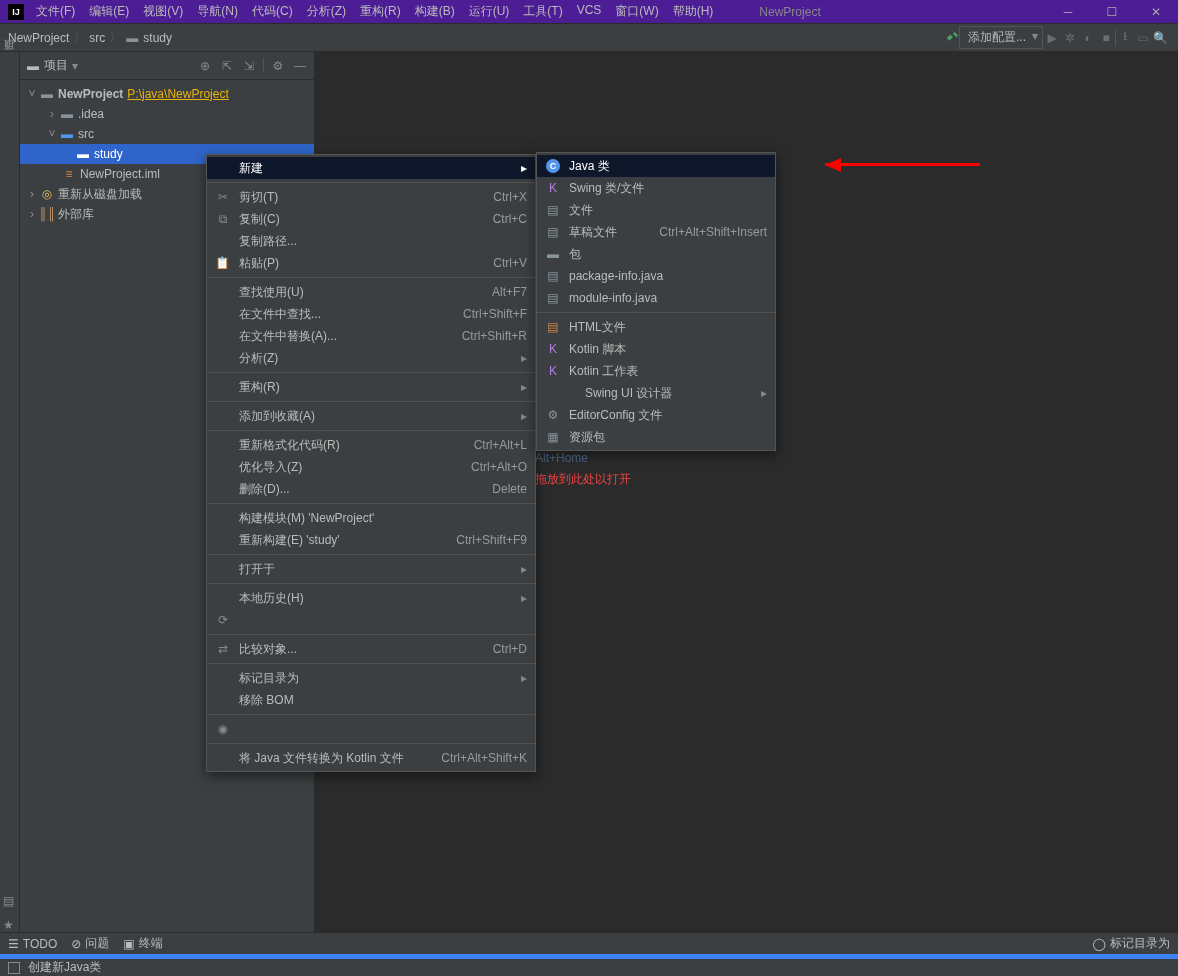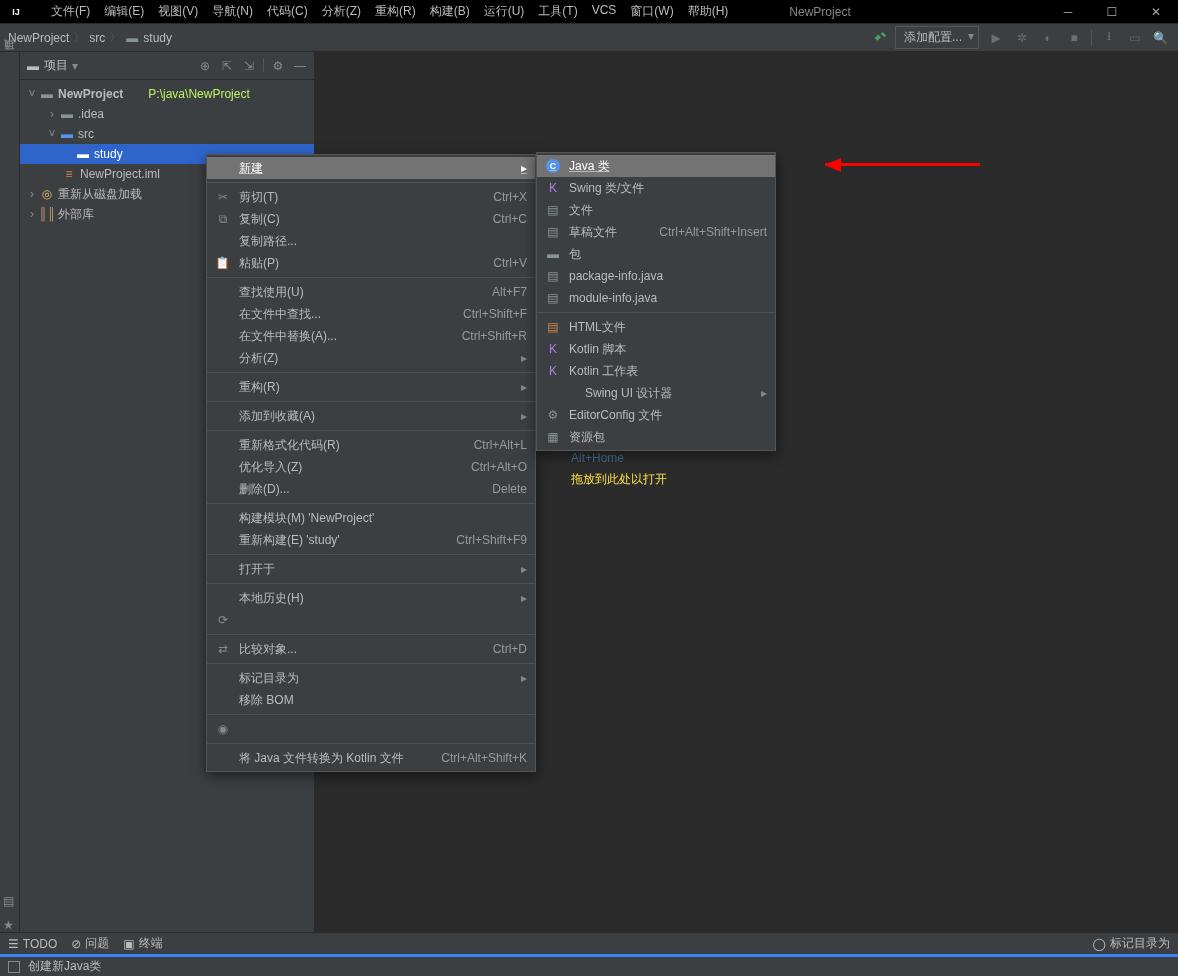--- a/index.html
+++ b/index.html
@@ -1,31 +1,31 @@
 <!DOCTYPE html>
 <html><head>
 <meta charset="utf-8">
 <style>
 * { margin:0; padding:0; box-sizing:border-box; font-family:"Microsoft YaHei","Segoe UI",sans-serif; font-size:12px; color:#bbbbbb; user-select:none; }
 body { background:#3c3f41; width:1178px; height:976px; overflow:hidden; position:relative; }
 
 
-.titlebar { height:24px; background:#000000; display:flex; align-items:center; border-bottom:1px solid #2b2b2b;gap:15px; }
+.titlebar { height:24px; background:#4c1d95; display:flex; align-items:center; border-bottom:1px solid #2b2b2b; }
 .titlebar .logo { width:16px; height:16px; margin:0 6px 0 8px; background:#000; display:flex; align-items:center; justify-content:center; font-size:9px; color:#fff; font-weight:bold; }
 .menubar { display:flex; gap:2px; }
 .menubar span { padding:3px 6px; color:#bbbbbb; cursor:default;text-align:center; }
 .titlebar .app-title { margin-left:40px; color:#888; }
 .winbtns { margin-left:auto; display:flex; }
 .winbtn { width:44px; height:24px; display:flex; align-items:center; justify-content:center; color:#aaa; }
 
 
 .toolbar { height:28px; background:#3c3f41; border-bottom:1px solid #2b2b2b; display:flex; align-items:center; padding:0 8px; }
 .crumbs { display:flex; align-items:center; gap:4px; color:#bbb; }
 .crumbs .sep { color:#666; }
-.toolbar-right { margin-left:auto; display:flex; align-items:center; gap:8px; }
+.toolbar-right { margin-left:auto; display:flex; align-items:center; }
 .hammer-icon svg { width:14px; height:14px; }
 .config-dd { border:1px solid #555; background:#3c3f41; padding:2px 16px 2px 8px; position:relative; color:#bbb; }
 .tb-icon { width:18px; height:18px; display:flex; align-items:center; justify-content:center; color:#6b6d6f; }
 
 
 .main { display:flex; height:calc(100% - 24px - 28px - 22px - 22px); }
 .left-gutter { width:20px; background:#3c3f41; border-right:1px solid #2b2b2b; display:flex; flex-direction:column; align-items:center; padding-top:6px; gap:12px; }
 .left-gutter .vtext { writing-mode:vertical-rl; transform:rotate(180deg); color:#888; font-size:11px; }
 .left-gutter-bottom { position:absolute; left:0; bottom:44px; width:20px; display:flex; flex-direction:column; gap:10px; align-items:center; }
 .gutter-icon { width:14px; height:14px; color:#888; }
@@ -40,54 +40,54 @@
 
 .tree { flex:1; overflow:auto; padding:4px 0; }
 .tree-row { height:20px; display:flex; align-items:center; padding-left:8px; gap:4px; white-space:nowrap; }
 .tree-row.selected { background:#2f65ca; color:#fff; }
 .tree-row.selected * { color:#fff; }
 .chev { display:inline-block; width:8px; text-align:center; color:#888; }
 .node-icon { width:14px; height:14px; display:inline-flex; align-items:center; justify-content:center; }
 .folder-ic { color:#87939a; }
 .src-ic { color:#5394ec; }
 .node-label { color:#bbb; }
-.node-path { color:#bef264; margin-left:21px; }
+.node-path { color:#eab308; margin-left:0;text-decoration:underline; }
 
 
 .editor { flex:1; background:#2b2b2b; position:relative; }
-.hints { position:absolute; left:220px; top:370px; color:#666;margin-left:36px; }
+.hints { position:absolute; left:220px; top:370px; color:#666; }
 .hints .ln { margin:6px 0; color:#4a6a8a; }
-.hints .ln2 { margin:6px 0; color:#fde047; }
+.hints .ln2 { margin:6px 0; color:#ef4444; }
 
 
 .arrow { position:absolute; left:825px; top:158px; width:170px; height:14px; }
 .arrow-line { position:absolute; left:0; top:5px; width:155px; height:3px; background:#f00; }
 .arrow-head { position:absolute; left:0; top:0; width:0; height:0; border-right:16px solid #f00; border-top:7px solid transparent; border-bottom:7px solid transparent; }
 
 
 .ctx { position:absolute; background:#3c3f41; border:1px solid #555; box-shadow:0 4px 12px rgba(0,0,0,.5); padding:2px 0; }
 .ctx1 { left:206px; top:154px; width:330px; }
 .ctx2 { left:536px; top:152px; width:240px; }
 .ctx-row { height:22px; display:flex; align-items:center; padding:0 8px; gap:8px; }
 .ctx-row .lbl { flex:1; color:#bbb; }
 .ctx-row .sc { color:#999; margin-left:auto; }
 .ctx-row .arrw { color:#888; margin-left:auto; }
-.ctx-row.sel { background:#737373;text-decoration:underline; }
+.ctx-row.sel { background:#0f172a; }
 .ctx-row.sel .lbl, .ctx-row.sel .sc, .ctx-row.sel .arrw { color:#fff; }
 .ctx-sep { height:1px; background:#515151; margin:3px 0; }
 .ctx-row .ic { width:16px; height:16px; display:inline-flex; align-items:center; justify-content:center; color:#888; }
 .java-ic { width:14px; height:14px; background:#5394ec; border-radius:50%; display:inline-flex; align-items:center; justify-content:center; font-size:9px; color:#fff; font-weight:bold; }
 
 
 .bottom-strip { height:22px; background:#3c3f41; border-top:1px solid #2b2b2b; display:flex; align-items:center; padding:0 8px; gap:14px; }
 .bottom-strip .bt { display:flex; align-items:center; gap:4px; color:#999; }
 .bottom-strip .right { margin-left:auto; }
 
 
-.status { height:22px; background:#3c3f41; border-top:3px solid #3b82f6; display:flex; align-items:center; padding:0 8px; gap:8px; }
+.status { height:22px; background:#3c3f41; border-top:5px solid #3b82f6; display:flex; align-items:center; padding:0 8px; gap:8px; }
 .status .sq { width:12px; height:12px; border:1px solid #888; }
 
 svg { display:block; }
 </style>
 </head>
 <body>
 
 <div class="titlebar">
   <div class="logo">IJ</div>
   <div class="menubar">

